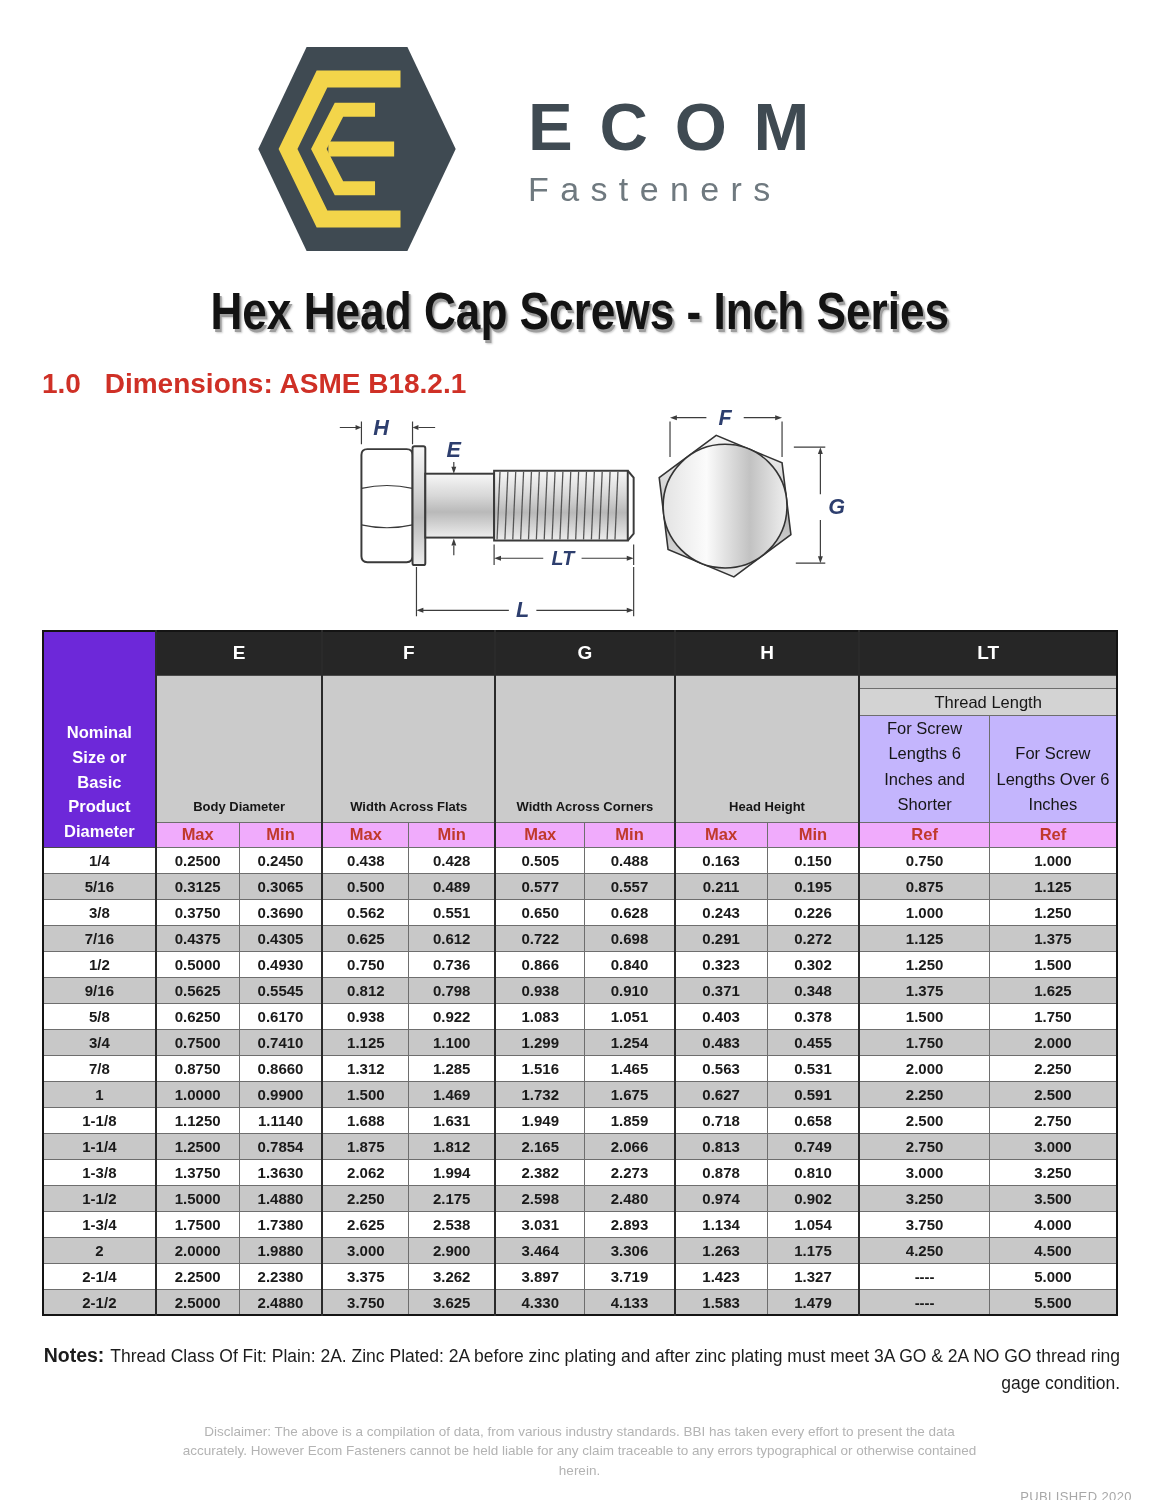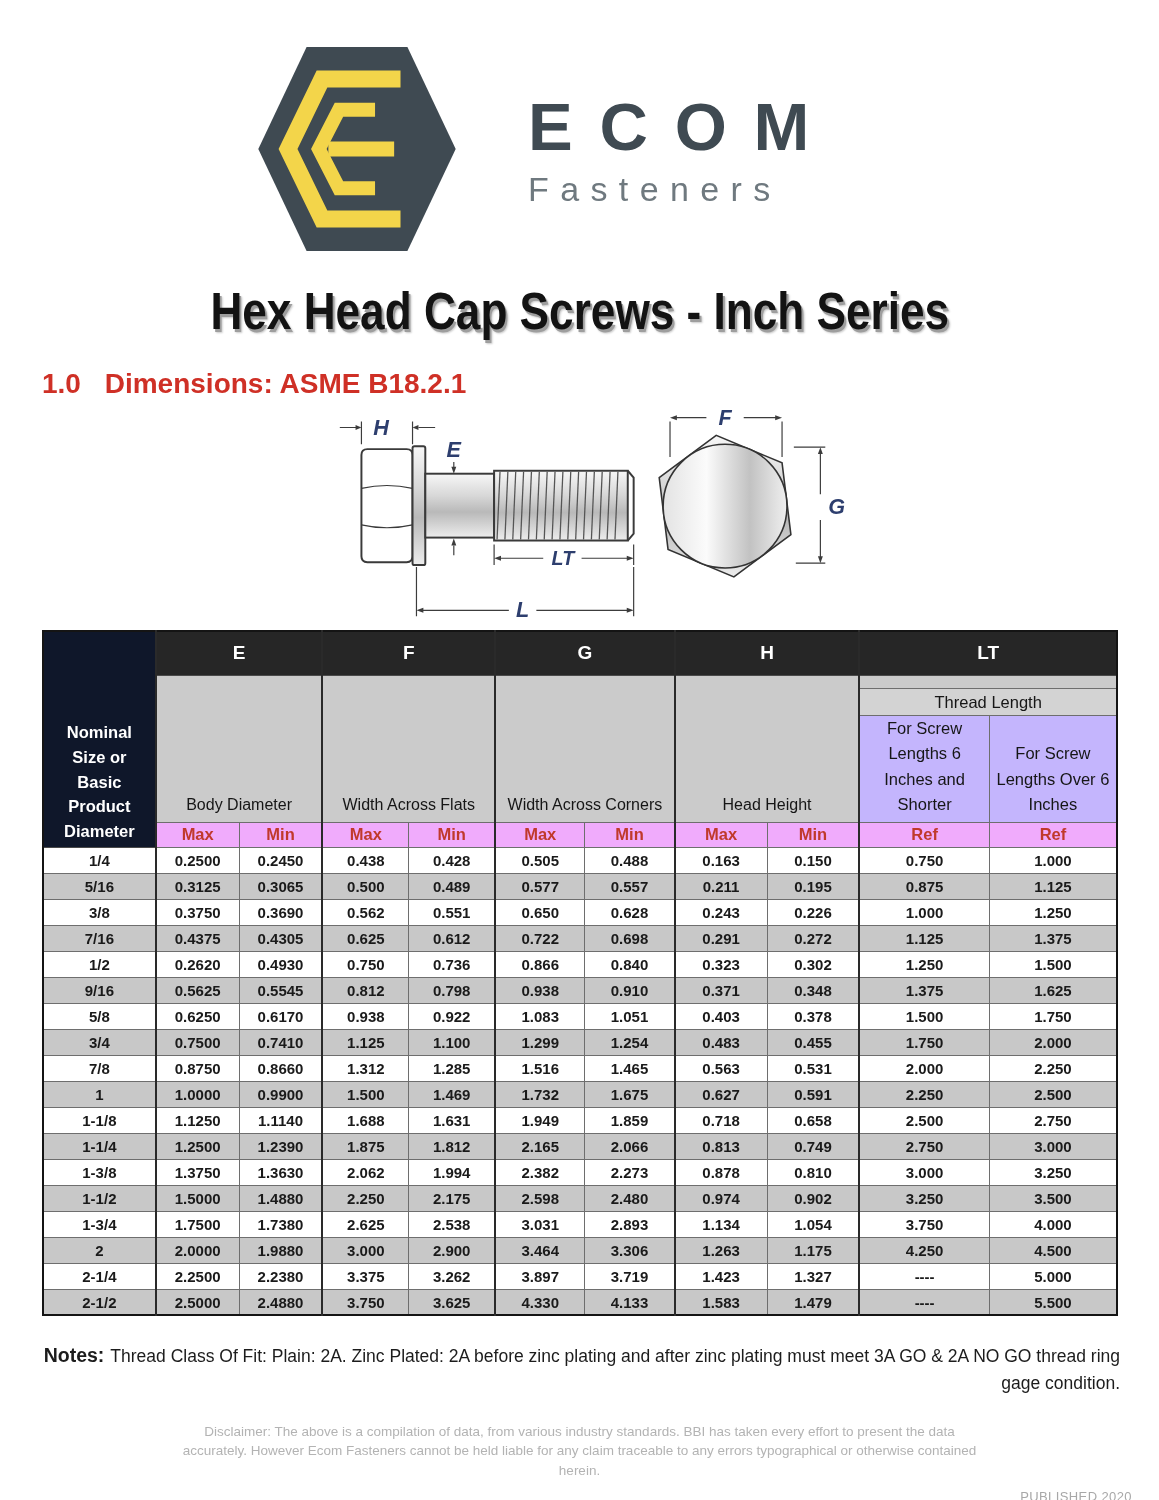--- a/index.html
+++ b/index.html
@@ -29,23 +29,23 @@
   .dimline { stroke: #3c3c3c; stroke-width: 1.2; fill: none; }
   .arrow { fill: #3c3c3c; stroke: none; }
   .outline { stroke: #3a3a3a; fill: none; }
 
   
   table.spec { border-collapse: collapse; table-layout: fixed; width: 1076px; margin: 2px 0 0 42px;
                border: 2px solid #141414; }
   .spec th, .spec td { border: 1px solid #6e6e6e; text-align: center; padding: 0; overflow: hidden; }
   .g-start { border-left: 2px solid #2a2a2a !important; }
   .letter-row th { background: #262626; color: #fff; font-size: 19px; font-weight: bold; height: 44px; border-color: #4a4a4a; }
-  th.corner { background: #0f172a; color: #fff; font-weight: bold; font-size: 16.5px; line-height: 1.5;
+  th.corner { background: #6d28d9; color: #fff; font-weight: bold; font-size: 16.5px; line-height: 1.5;
               vertical-align: bottom; padding: 0 10px 3px; border-color: #4a4a4a; }
-  th.desc { background: #cbcbcb; color: #161616; font-weight: 400; font-size: 16px; line-height: 1.35;
+  th.desc { background: #cbcbcb; color: #161616; font-weight: 700; font-size: 13px; line-height: 1.35;
             vertical-align: bottom; padding-bottom: 6px; }
   th.lt-strip { background: #cbcbcb; height: 13px; }
   th.lt-thread { background: #d3d3d3; color: #161616; font-weight: 400; font-size: 16.5px; height: 27px; vertical-align: bottom; padding-bottom: 3px; }
   th.lt-sub { background: #c4b5fd; color: #161616; font-weight: 400; font-size: 16.5px; line-height: 1.55;
               vertical-align: bottom; padding: 0 4px 4px; }
   .mm-row th { background: #f0abfc; color: #c0392b; font-size: 16.5px; font-weight: bold; height: 25px; }
   .spec tbody td { height: 26px; font-size: 15px; font-weight: 600; color: #1a1a1a; background: #ffffff; }
   .spec tbody tr.alt td { background: #c8c8c8; }
 
   
@@ -269,21 +269,21 @@
           <td>0.612</td>
           <td class="g-start">0.722</td>
           <td>0.698</td>
           <td class="g-start">0.291</td>
           <td>0.272</td>
           <td class="g-start">1.125</td>
           <td>1.375</td>
         </tr>
         <tr>
           <td>1/2</td>
-          <td class="g-start">0.2620</td>
+          <td class="g-start">0.5000</td>
           <td>0.4930</td>
           <td class="g-start">0.750</td>
           <td>0.736</td>
           <td class="g-start">0.866</td>
           <td>0.840</td>
           <td class="g-start">0.323</td>
           <td>0.302</td>
           <td class="g-start">1.250</td>
           <td>1.500</td>
         </tr>
@@ -361,21 +361,21 @@
           <td class="g-start">1.949</td>
           <td>1.859</td>
           <td class="g-start">0.718</td>
           <td>0.658</td>
           <td class="g-start">2.500</td>
           <td>2.750</td>
         </tr>
         <tr class="alt">
           <td>1-1/4</td>
           <td class="g-start">1.2500</td>
-          <td>1.2390</td>
+          <td>0.7854</td>
           <td class="g-start">1.875</td>
           <td>1.812</td>
           <td class="g-start">2.165</td>
           <td>2.066</td>
           <td class="g-start">0.813</td>
           <td>0.749</td>
           <td class="g-start">2.750</td>
           <td>3.000</td>
         </tr>
         <tr>

